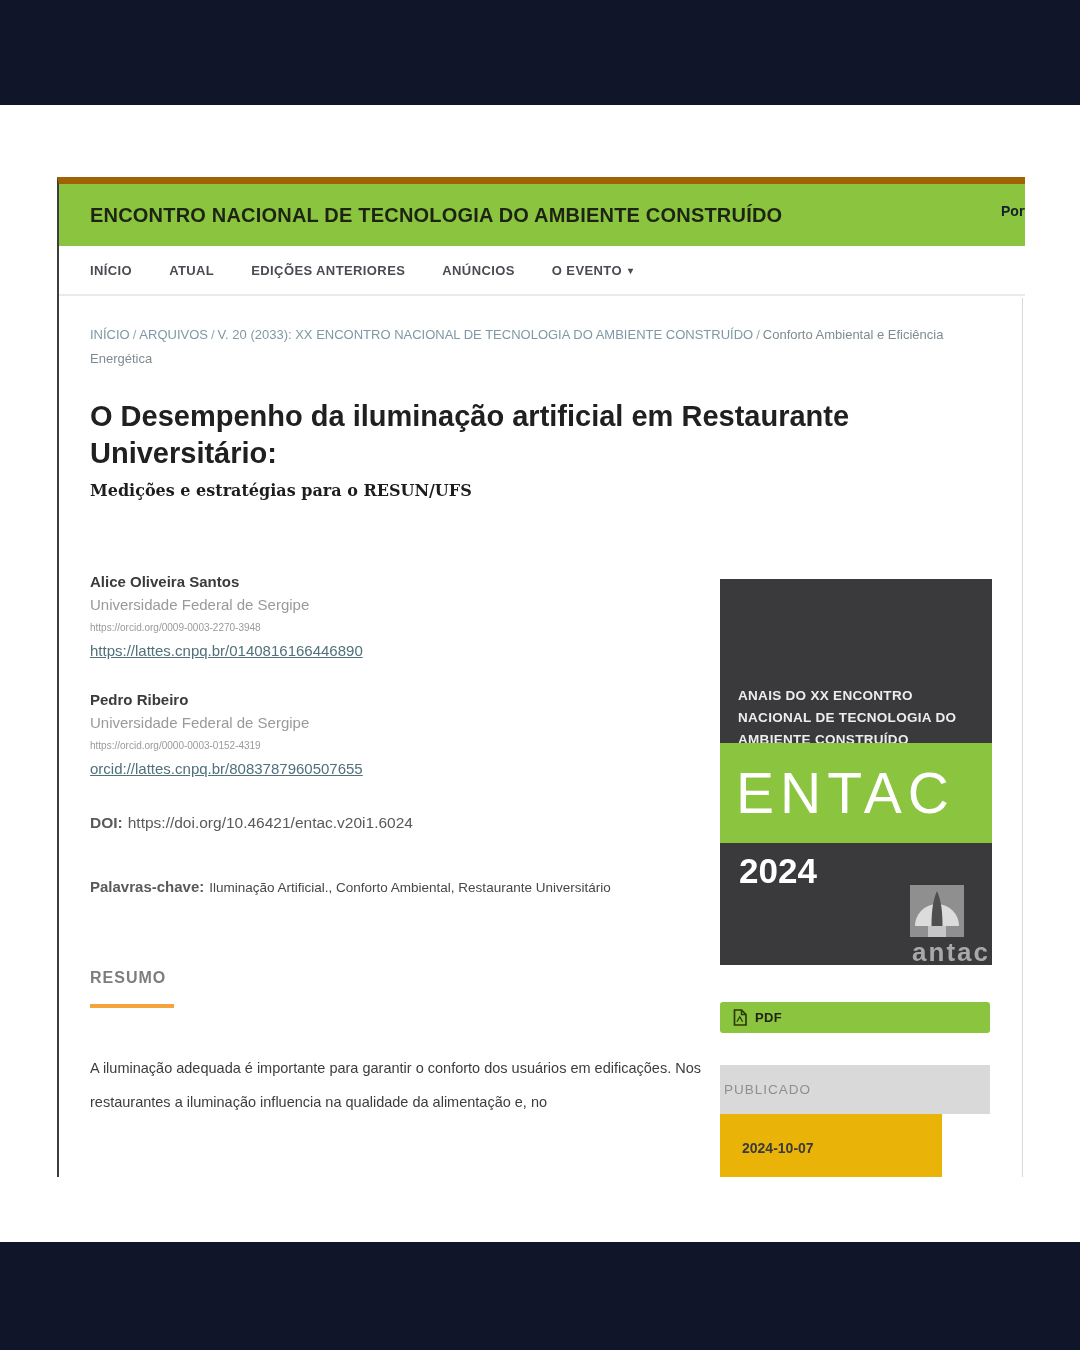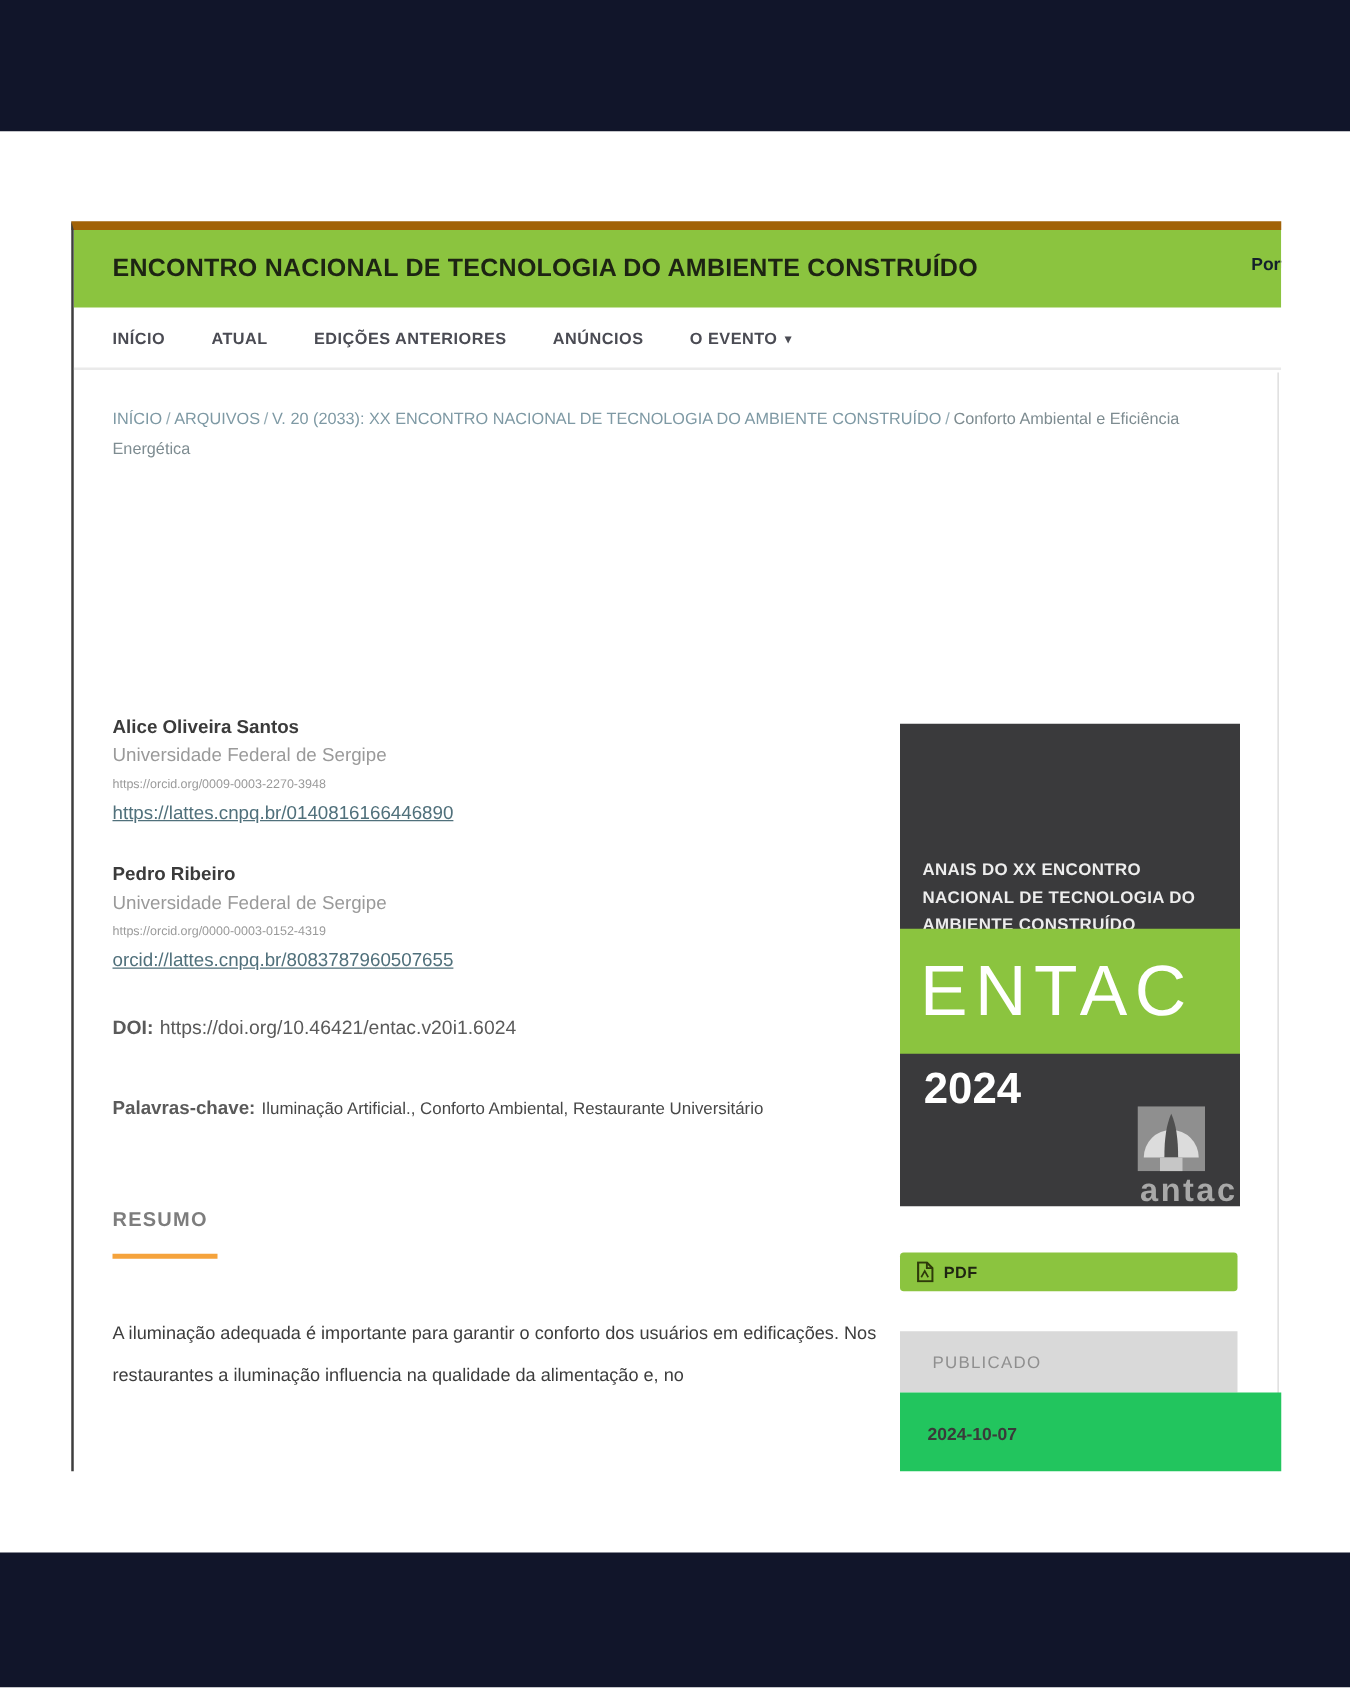--- a/index.html
+++ b/index.html
@@ -78,23 +78,23 @@
   .antac-logo { position:absolute; right:2px; bottom:2px; text-align:right; }
   .antac-mark { display:block; margin:0 26px 4px auto; }
   .antac-word { font-size:26px; font-weight:bold; color:#a8a8a8; letter-spacing:2px; line-height:22px; }
 
   .pdf-btn { position:absolute; top:818px; left:0; width:270px; height:31px; background:#8bc43f;
              border-radius:3px; display:flex; align-items:center; padding-left:13px; gap:8px;
              cursor:pointer; text-decoration:none; }
   .pdf-label { font-size:13px; font-weight:bold; color:#1f2512; letter-spacing:0.4px; }
 
   .pub-head { position:absolute; top:881px; left:0; width:270px; height:49px; background:#d9d9d9;
-              display:flex; align-items:center; padding-left:26px;
+              display:flex; align-items:center; padding-left:4px;
               font-size:13.5px; color:#8f8f8f; letter-spacing:1px; }
-  .pub-body { position:absolute; top:930px; left:0; width:306px; height:90px; background:#22c55e;
+  .pub-body { position:absolute; top:930px; left:0; width:222px; height:90px; background:#eab308;
               padding:25px 22px; }
   .pub-date { font-size:14px; font-weight:bold; color:#3a3a3a; }
 </style>
 </head>
 <body>
 
 <div class="stage">
 
   <div class="band band-top"></div>
   <div class="band band-bottom"></div>
@@ -113,20 +113,24 @@
       <a class="nav-item">ANÚNCIOS</a>
       <a class="nav-item"><span>O EVENTO</span><span class="caret">▾</span></a>
     </nav>
 
     <div class="content-edge"></div>
 
     <div class="breadcrumb">
       <a>INÍCIO</a><span class="sep">/</span><a>ARQUIVOS</a><span class="sep">/</span><a>V. 20 (2033): XX ENCONTRO NACIONAL DE TECNOLOGIA DO AMBIENTE CONSTRUÍDO</a><span class="sep">/</span><span class="current">Conforto Ambiental e Eficiência Energética</span>
     </div>
 
+    <div class="title-block">
+      <h1 class="article-title">O Desempenho da iluminação artificial em Restaurante Universitário:</h1>
+      <div class="article-subtitle">Medições e estratégias para o RESUN/UFS</div>
+    </div>
 
     <div class="details">
 
       <div class="author">
         <div class="author-name">Alice Oliveira Santos</div>
         <div class="author-affil">Universidade Federal de Sergipe</div>
         <div class="author-orcid">https://orcid.org/0009-0003-2270-3948</div>
         <a class="author-lattes">https://lattes.cnpq.br/0140816166446890</a>
       </div>
 

